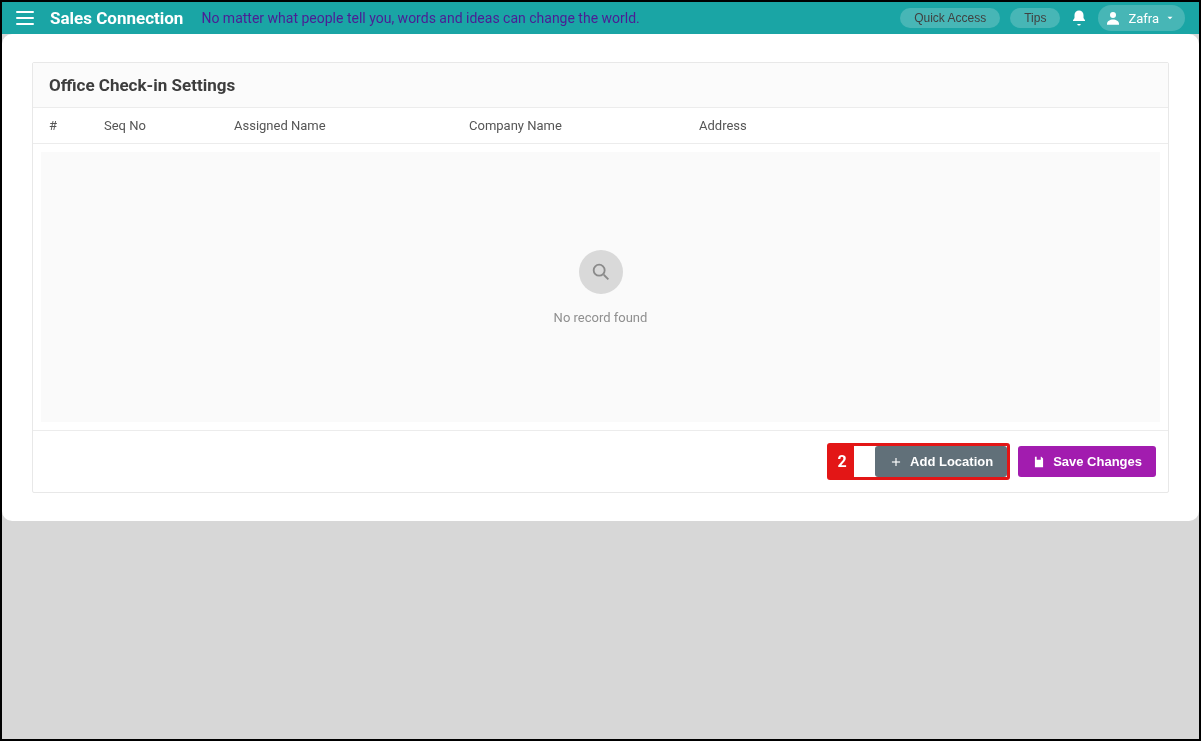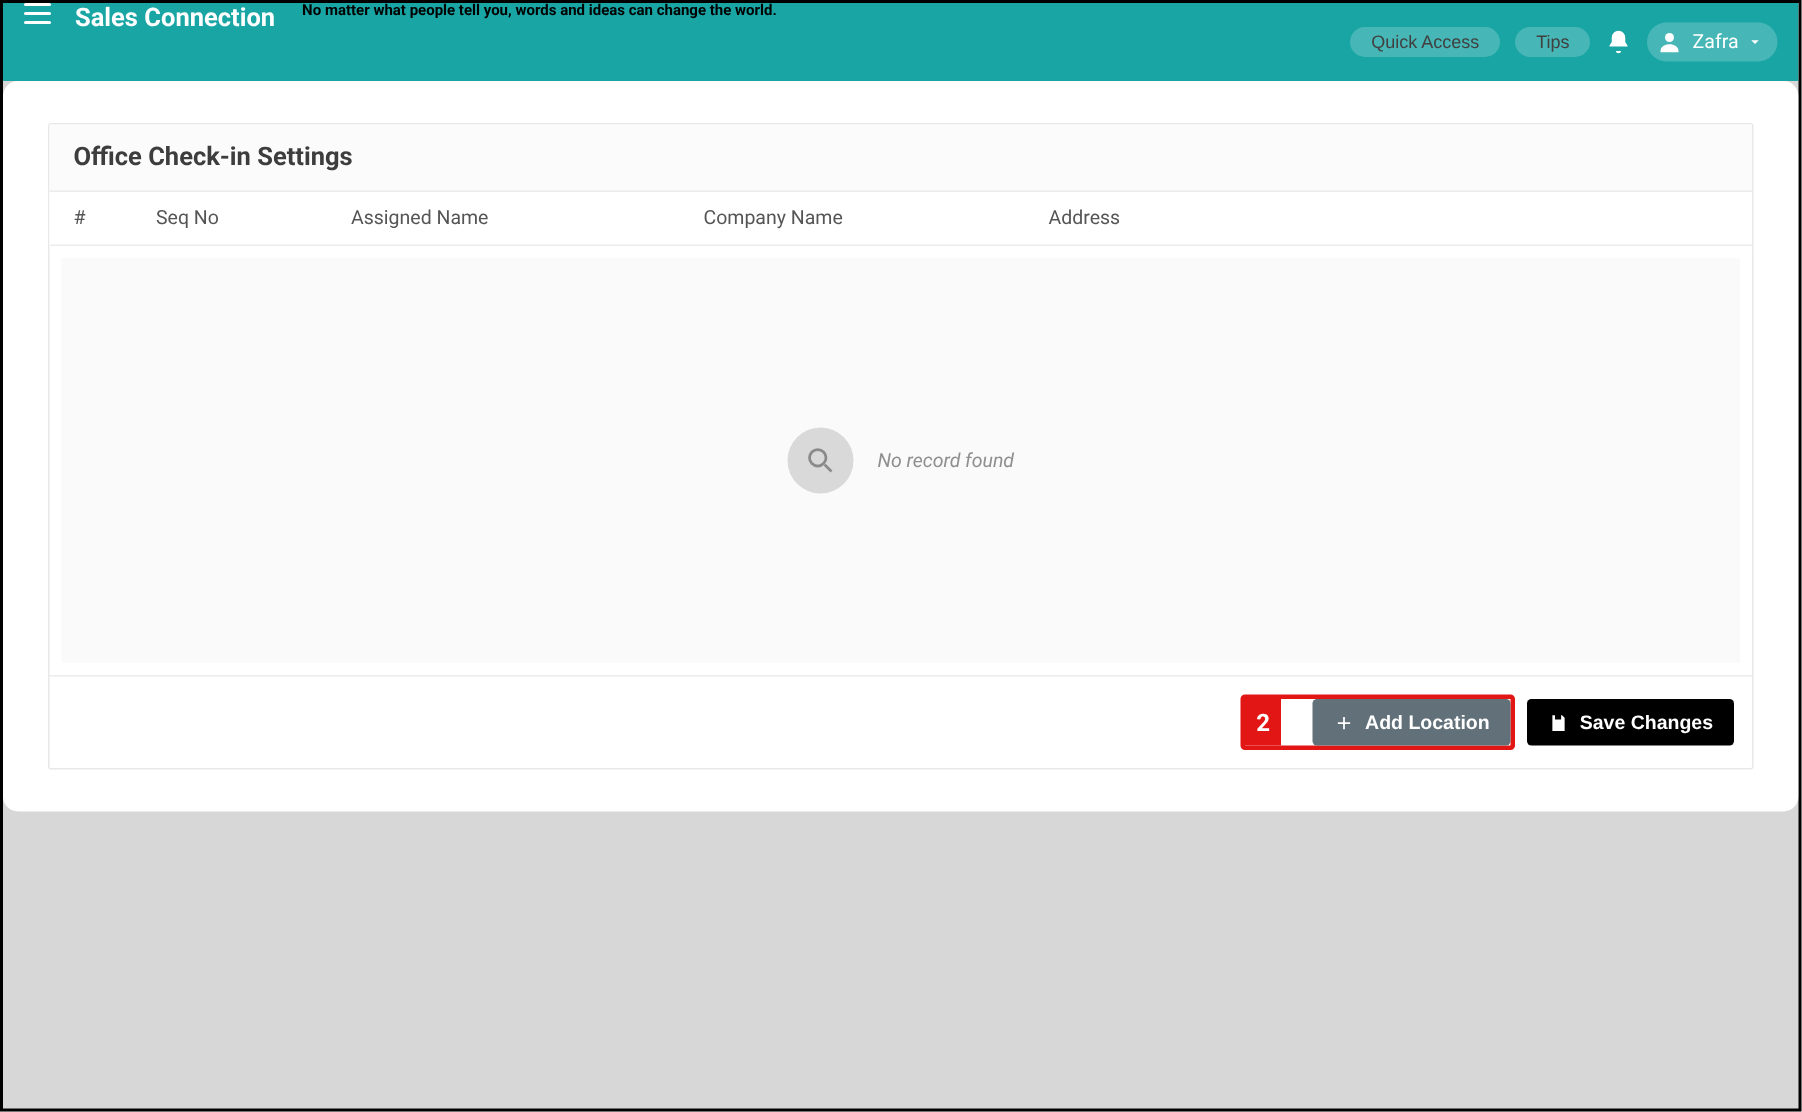--- a/index.html
+++ b/index.html
@@ -6,22 +6,23 @@
   body {
     font-family: -apple-system, BlinkMacSystemFont, "Segoe UI", Roboto, Arial, sans-serif;
     background: #d7d7d7;
     width: 1201px;
     height: 741px;
     border: 2px solid #000;
     overflow: hidden;
   }
   .topbar {
     background: #1aa5a5;
-    height: 52px;
-    display: flex;
+    height: 32px;
+    display: flex;
+    align-items: center;
     padding: 0 14px;
     color: #fff;
   }
   .hamburger {
     display: flex;
     flex-direction: column;
     gap: 4px;
     cursor: pointer;
     margin-right: 16px;
   }
@@ -31,23 +32,23 @@
     height: 2px;
     background: #fff;
     border-radius: 1px;
   }
   .brand {
     font-weight: 700;
     font-size: 17px;
     margin-right: 18px;
   }
   .tagline {
-    font-size: 10px;
-    color: #000000;
-    font-weight: 700;
+    font-size: 14px;
+    color: #4c1d95;
+    font-weight: 400;
     flex: 1;
   }
   .top-actions {
     display: flex;
     align-items: center;
     gap: 10px;
   }
   .pill-btn {
     background: #47b6b6;
     color: #404040;
@@ -115,26 +116,25 @@
     padding: 10px 16px;
     font-size: 13px;
     color: #555;
     border-bottom: 1px solid #ececec;
     background: #fff;
   }
   .empty-area {
     background: #fafafa;
     height: 270px;
     display: flex;
-    flex-direction: row;
+    flex-direction: column;
     align-items: center;
     justify-content: center;
     gap: 16px;
     margin: 8px;
-    font-style: italic;
   }
   .empty-icon-circle {
     width: 44px;
     height: 44px;
     border-radius: 50%;
     background: #d9d9d9;
     display: flex;
     align-items: center;
     justify-content: center;
   }
@@ -185,21 +185,21 @@
     color: #fff;
     cursor: pointer;
   }
   .btn svg { width: 14px; height: 14px; fill: #fff; }
   .btn-gray {
     background: #617079;
     border-radius: 3px;
     margin-left: 21px;
   }
   .btn-green {
-    background: #000000;
+    background: #a21caf;
   }
 </style>
 </head>
 <body>
 
 <div class="topbar">
   <div class="hamburger">
     <span></span>
       <span></span>
       <span></span>

